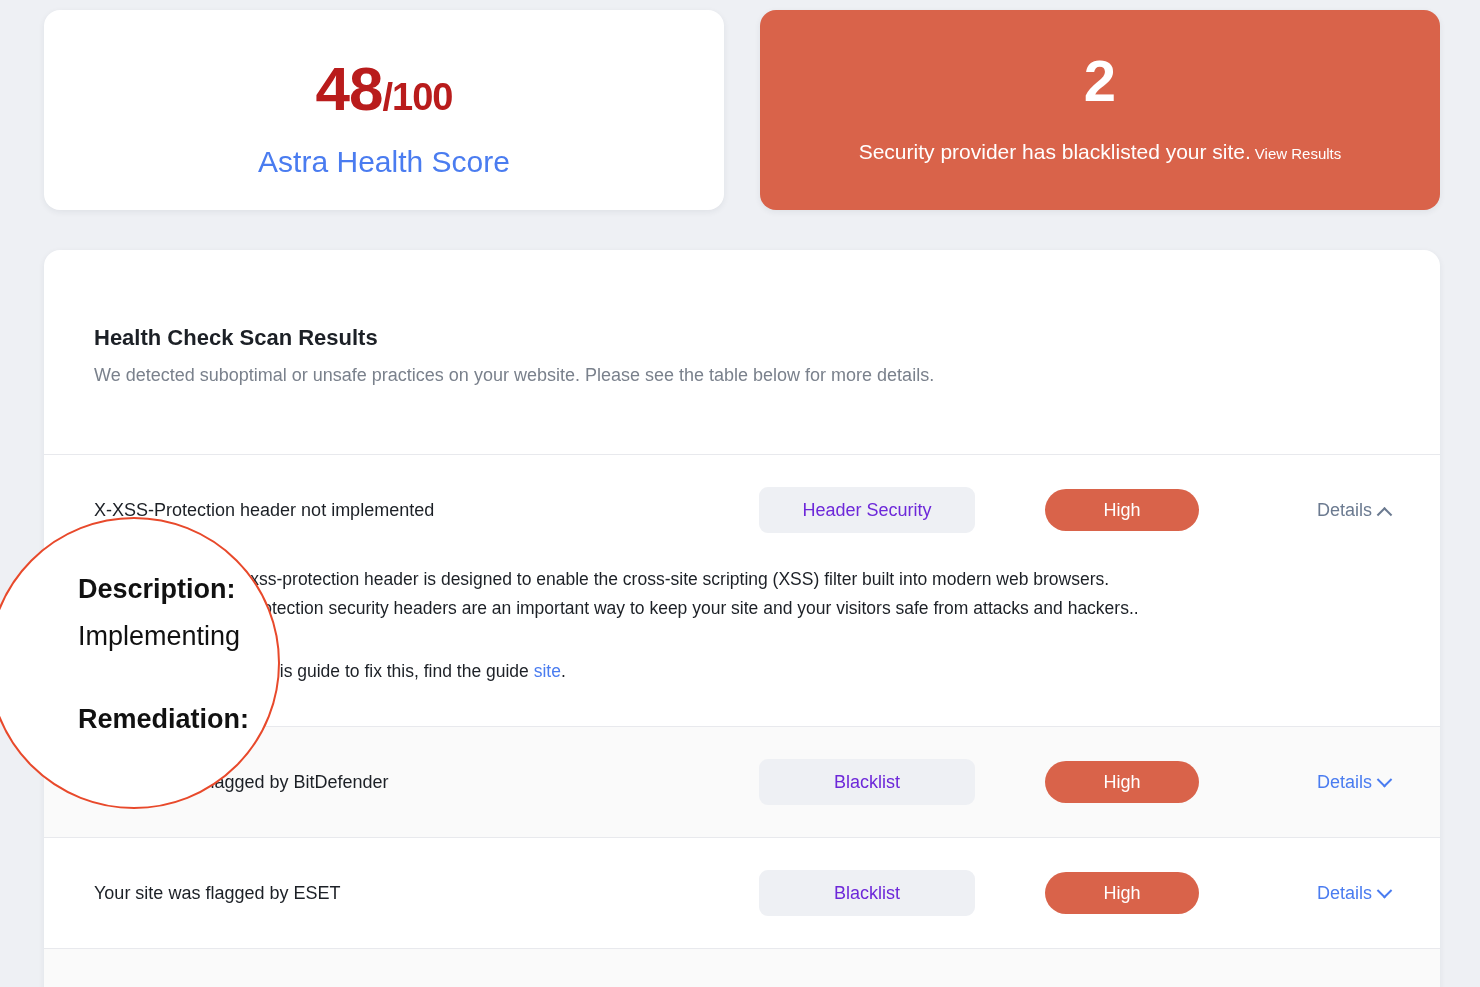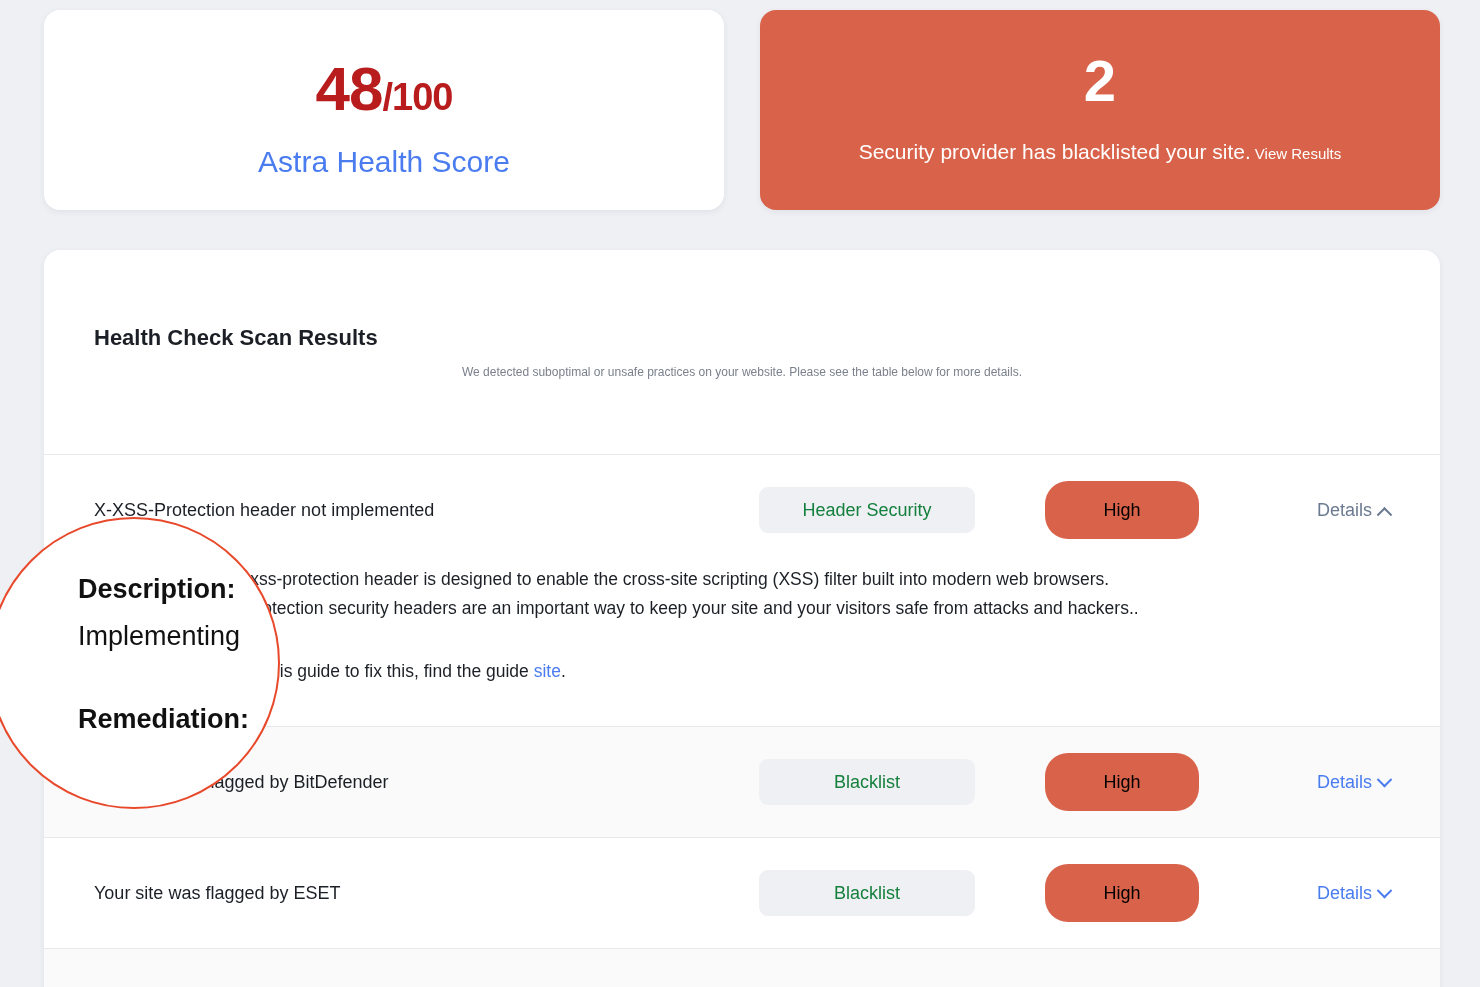--- a/index.html
+++ b/index.html
@@ -96,24 +96,23 @@
     height: 205px;
     border-bottom: 1px solid #e8e9ed;
   }
   .panel-title {
     font-size: 22px;
     font-weight: bold;
     color: #1c2026;
     margin: 0 0 14px 0;
   }
   .panel-sub {
-    font-size: 12px;
+    font-size: 18px;
     color: #7a818c;
     margin: 0;
-    text-align: center;
   }
 
   .row {
     position: relative;
     border-bottom: 1px solid #e8e9ed;
     background: #ffffff;
   }
   .row.alt { background: #fafafa; }
   .row-main {
     height: 110px;
@@ -128,33 +127,33 @@
   }
   .tag-pill {
     flex: 0 0 216px;
     height: 46px;
     background: #eef0f4;
     border-radius: 9px;
     display: flex;
     align-items: center;
     justify-content: center;
     font-size: 18px;
-    color: #15803d;
+    color: #6d28d9;
   }
   .sev-pill {
     flex: 0 0 154px;
-    height: 58px;
+    height: 42px;
     margin-left: 70px;
     background: #d9634a;
     border-radius: 23px;
     display: flex;
     align-items: center;
     justify-content: center;
     font-size: 18px;
-    color: #000000;
+    color: #ffffff;
   }
   .details-link {
     flex: 0 0 auto;
     margin-left: 118px;
     font-size: 18px;
     color: #4a7cf0;
     display: flex;
     align-items: center;
     gap: 7px;
     cursor: pointer;

